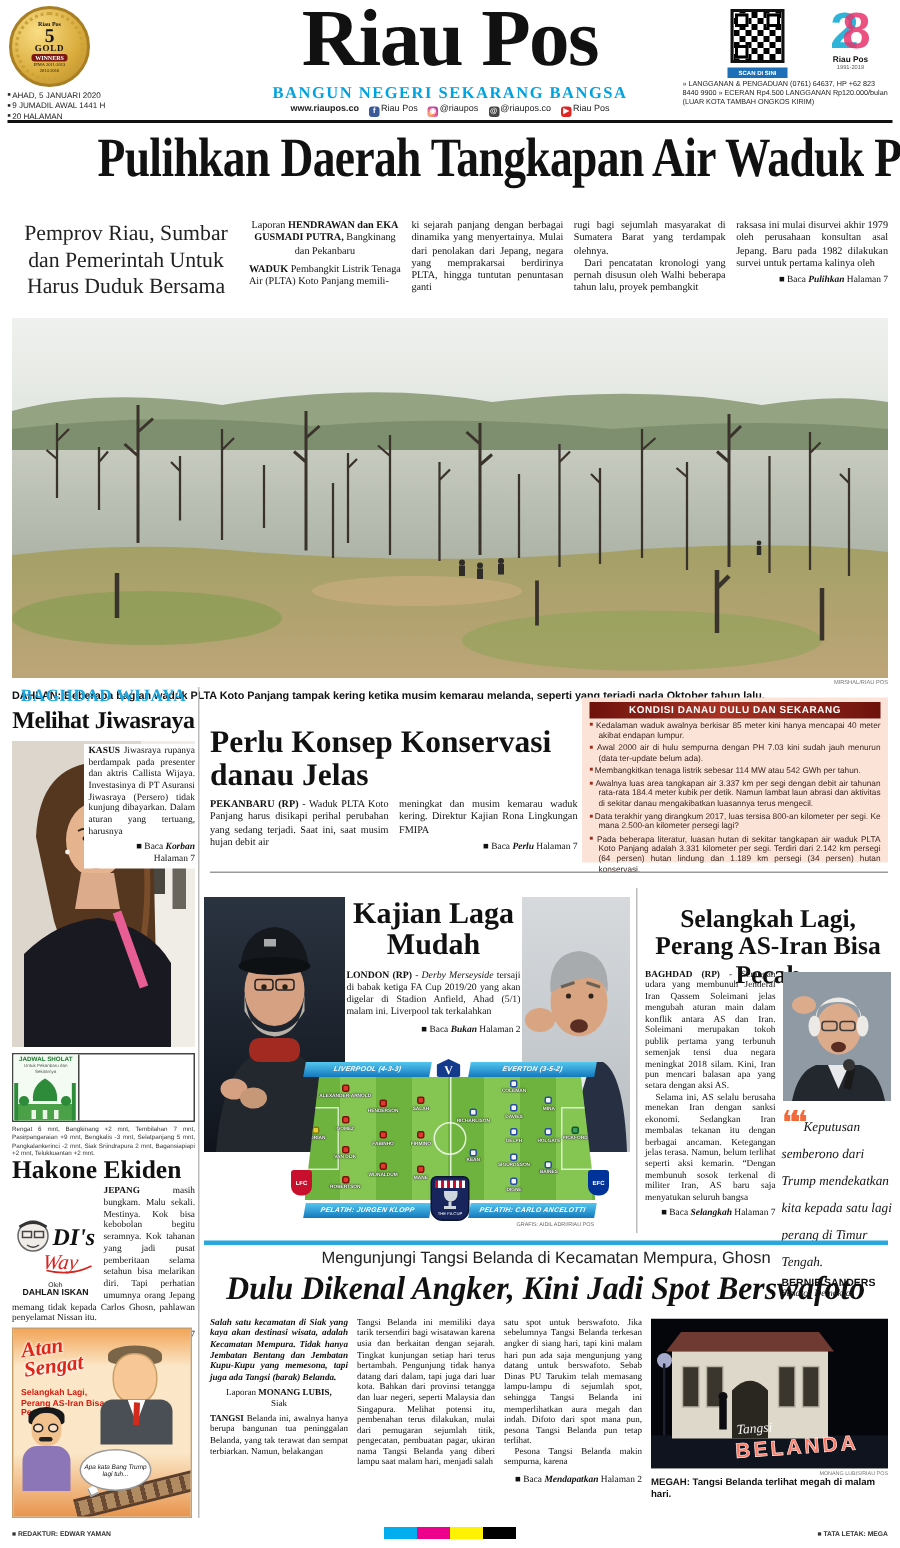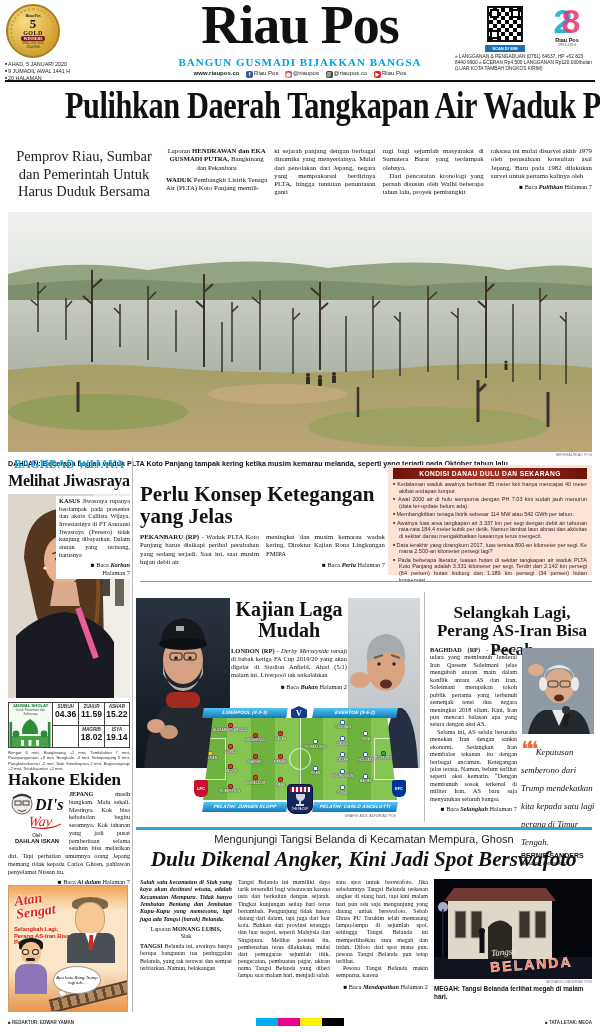--- a/index.html
+++ b/index.html
@@ -132,21 +132,21 @@
   #jgrid { flex:1; display:grid; grid-template-columns:repeat(3,1fr); grid-template-rows:1fr 1fr; }
   #jgrid .jc { border-left:1px solid #444; border-top:1px solid #444; text-align:center; padding-top:1px; }
   #jgrid .jc:nth-child(1),#jgrid .jc:nth-child(2),#jgrid .jc:nth-child(3){ border-top:none; }
   #jgrid .jc:nth-child(1),#jgrid .jc:nth-child(4){ border-left:none; }
   .jl { font-size:4.6px; font-style:italic; font-weight:bold; color:#333; font-family:"Liberation Sans",sans-serif; }
   .jv { font-size:8.5px; font-weight:bold; font-family:"Liberation Sans",sans-serif; }
   #jnote { font-size:4.2px; line-height:1.3; text-align:justify; color:#333; margin-top:2px; font-family:"Liberation Sans",sans-serif; }
   
   #hakh { left:8px; top:770px; width:122px; text-align:left; font-size:17px; font-weight:bold; }
   #hakblock { left:8px; top:790px; width:122px; font-size:6.2px; line-height:1.25; text-align:justify; }
-  #dislogo { float:left; width:58px; margin-right:3px; text-align:center; }
+  #dislogo { float:left; width:58px; margin-right:3px; text-align:center;margin-top:20px; }
   #dislogo .oleh { font-size:4.5px; font-family:"Liberation Sans",sans-serif; margin-top:1px; }
   #dislogo .auth { font-size:5.8px; font-weight:bold; font-family:"Liberation Sans",sans-serif; }
 
   
   #atan { left:8px; top:885px; width:120px; height:127px; border:1px solid #caa06a;
     background:linear-gradient(180deg,#f2a558 0%,#fbe7c7 20%,#fbe7c7 66%,#e8954e 100%); overflow:hidden; }
   #atitle { position:absolute; left:6px; top:4px; width:70px; font-size:14px; font-weight:bold; font-style:italic;
     color:#e02517; transform:rotate(-8deg); line-height:.95; text-shadow:0 0 2px #fff,0 0 2px #fff; }
   #acap { position:absolute; left:5px; top:40px; width:58px; font-size:5.8px; font-weight:bold; color:#d21f12;
     font-family:"Liberation Sans",sans-serif; line-height:1.15; }
@@ -201,21 +201,21 @@
   <span class="bw">WINNERS</span>
   <span class="bi">IPMA 2011-2013</span>
   <span class="bi">2014-2016</span>
 </div>
 <div class="abs" id="mdates">
   <div>AHAD, 5 JANUARI 2020</div>
   <div>9 JUMADIL AWAL 1441 H</div>
   <div>20 HALAMAN</div>
 </div>
 <div class="abs" id="mtitle">Riau Pos</div>
-<div class="abs" id="mtag">BANGUN GUSMADI BIJAKKAN BANGSA</div>
+<div class="abs" id="mtag">BANGUN NEGERI SEKARANG BANGSA</div>
 <div class="abs" id="msocial">
   <span class="b">www.riaupos.co</span>
   <span class="ic" style="background:#3a5a98">f</span><span>Riau Pos</span>
   <span class="ic" style="background:radial-gradient(circle at 30% 70%,#fdc468,#df4996 60%,#7a3bb8)">◉</span><span>@riaupos</span>
   <span class="ic" style="background:#444">@</span><span>@riaupos.co</span>
   <span class="ic" style="background:#e02424">▶</span><span>Riau Pos</span>
 </div>
 <div class="abs" id="qr">
   <div class="finder" style="left:1px;top:1px"></div>
   <div class="finder" style="right:1px;top:1px"></div>
@@ -317,21 +317,21 @@
 <div class="abs" id="kondisi">
   <div class="khead">KONDISI DANAU DULU DAN SEKARANG</div>
   <div class="ki">Kedalaman waduk awalnya berkisar 85 meter kini hanya mencapai 40 meter akibat endapan lumpur.</div>
   <div class="ki">Awal 2000 air di hulu sempurna dengan PH 7.03 kini sudah jauh menurun (data ter-update belum ada).</div>
   <div class="ki">Membangkitkan tenaga listrik sebesar 114 MW atau 542 GWh per tahun.</div>
   <div class="ki">Awalnya luas area tangkapan air 3.337 km per segi dengan debit air tahunan rata-rata 184.4 meter kubik per detik. Namun lambat laun abrasi dan aktivitas di sekitar danau mengakibatkan luasannya terus mengecil.</div>
   <div class="ki">Data terakhir yang dirangkum 2017, luas tersisa 800-an kilometer per segi. Ke mana 2.500-an kilometer persegi lagi?</div>
   <div class="ki">Pada beberapa literatur, luasan hutan di sekitar tangkapan air waduk PLTA Koto Panjang adalah 3.331 kilometer per segi. Terdiri dari 2.142 km persegi (64 persen) hutan lindung dan 1.189 km persegi (34 persen) hutan konservasi.</div>
 </div>
 
-<div class="abs" id="perluh">Perlu Konsep Ketegangan yang Jelas</div>
+<div class="abs" id="perluh">Perlu Konsep Konservasi danau Jelas</div>
 <div class="abs" id="perlub">
   <div class="just">
     <span class="lead-in">PEKANBARU (RP)</span><span> - Waduk PLTA Koto Panjang harus disikapi perihal perubahan yang sedang terjadi. Saat ini, saat musim hujan debit air</span>
   </div>
   <div class="just">
     <span>meningkat dan musim kemarau waduk kering. Direktur Kajian Rona Lingkungan FMIPA</span>
     <div class="rm"><span>■ Baca </span><span class="nm">Perlu</span><span> Halaman 7</span></div>
   </div>
 </div>
 <div class="abs" id="midrule"></div>
@@ -372,43 +372,20 @@
         <rect x="2" y="20" width="38" height="14" fill="#4aa147"></rect>
         <path d="M21 3 Q30 8 29 18 L13 18 Q12 8 21 3 Z" fill="#2e8b3a"></path>
         <circle cx="7" cy="18" r="3.4" fill="#2e8b3a"></circle>
           <circle cx="35" cy="18" r="3.4" fill="#2e8b3a"></circle>
         <rect x="0.5" y="6" width="2.6" height="28" fill="#2e8b3a"></rect>
           <rect x="38.9" y="6" width="2.6" height="28" fill="#2e8b3a"></rect>
         <rect x="12" y="24" width="3" height="6" fill="#eaf6e6"></rect>
           <rect x="19.5" y="24" width="3" height="6" fill="#eaf6e6"></rect>
           <rect x="27" y="24" width="3" height="6" fill="#eaf6e6"></rect>
       </svg>
-    </div>
-    <div id="jgrid">
-      <div class="jc">
-          <div class="jl">SUBUH</div>
-          <div class="jv">04.36</div>
-        </div>
-      <div class="jc">
-          <div class="jl">ZUHUR</div>
-          <div class="jv">11.59</div>
-        </div>
-      <div class="jc">
-          <div class="jl">ASHAR</div>
-          <div class="jv">15.22</div>
-        </div>
-      <div class="jc"></div>
-      <div class="jc">
-          <div class="jl">MAGRIB</div>
-          <div class="jv">18.02</div>
-        </div>
-      <div class="jc">
-          <div class="jl">ISYA</div>
-          <div class="jv">19.14</div>
-        </div>
     </div>
   </div>
   <div id="jnote">Rengat 6 mnt, Bangkinang +2 mnt, Tembilahan 7 mnt, Pasirpangaraian +9 mnt, Bengkalis -3 mnt, Selatpanjang 5 mnt, Pangkalankerinci -2 mnt, Siak Sriindrapura 2 mnt, Bagansiapiapi +2 mnt, Telukkuantan +2 mnt.</div>
 </div>
 
 <div class="abs" id="hakh">Hakone Ekiden</div>
 <div class="abs" id="hakblock">
   <div id="dislogo">
     <svg viewBox="0 0 56 40" width="56" height="40">
       <circle cx="13" cy="14" r="10" fill="#f0ede8" stroke="#666" stroke-width="1"></circle>

